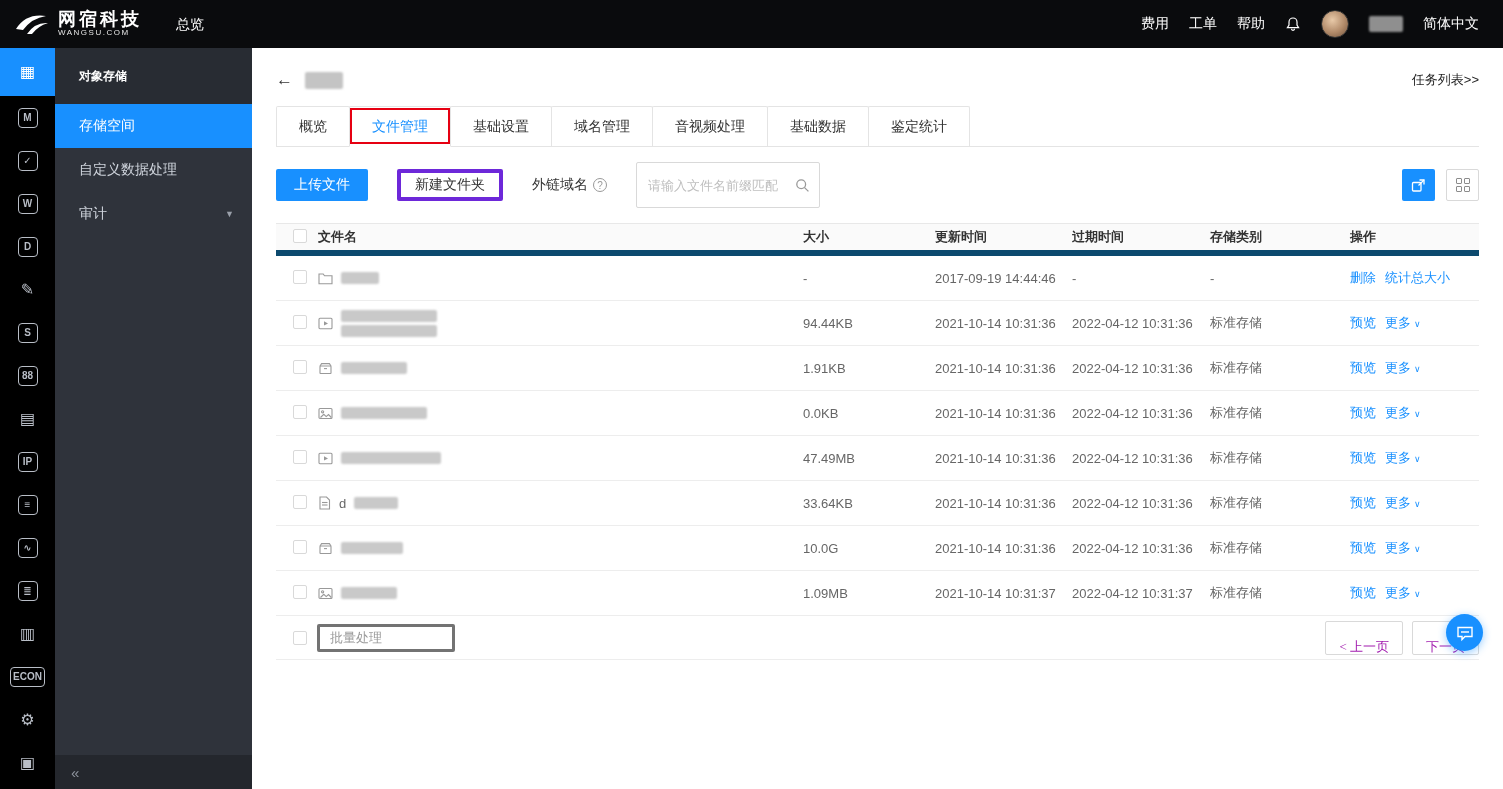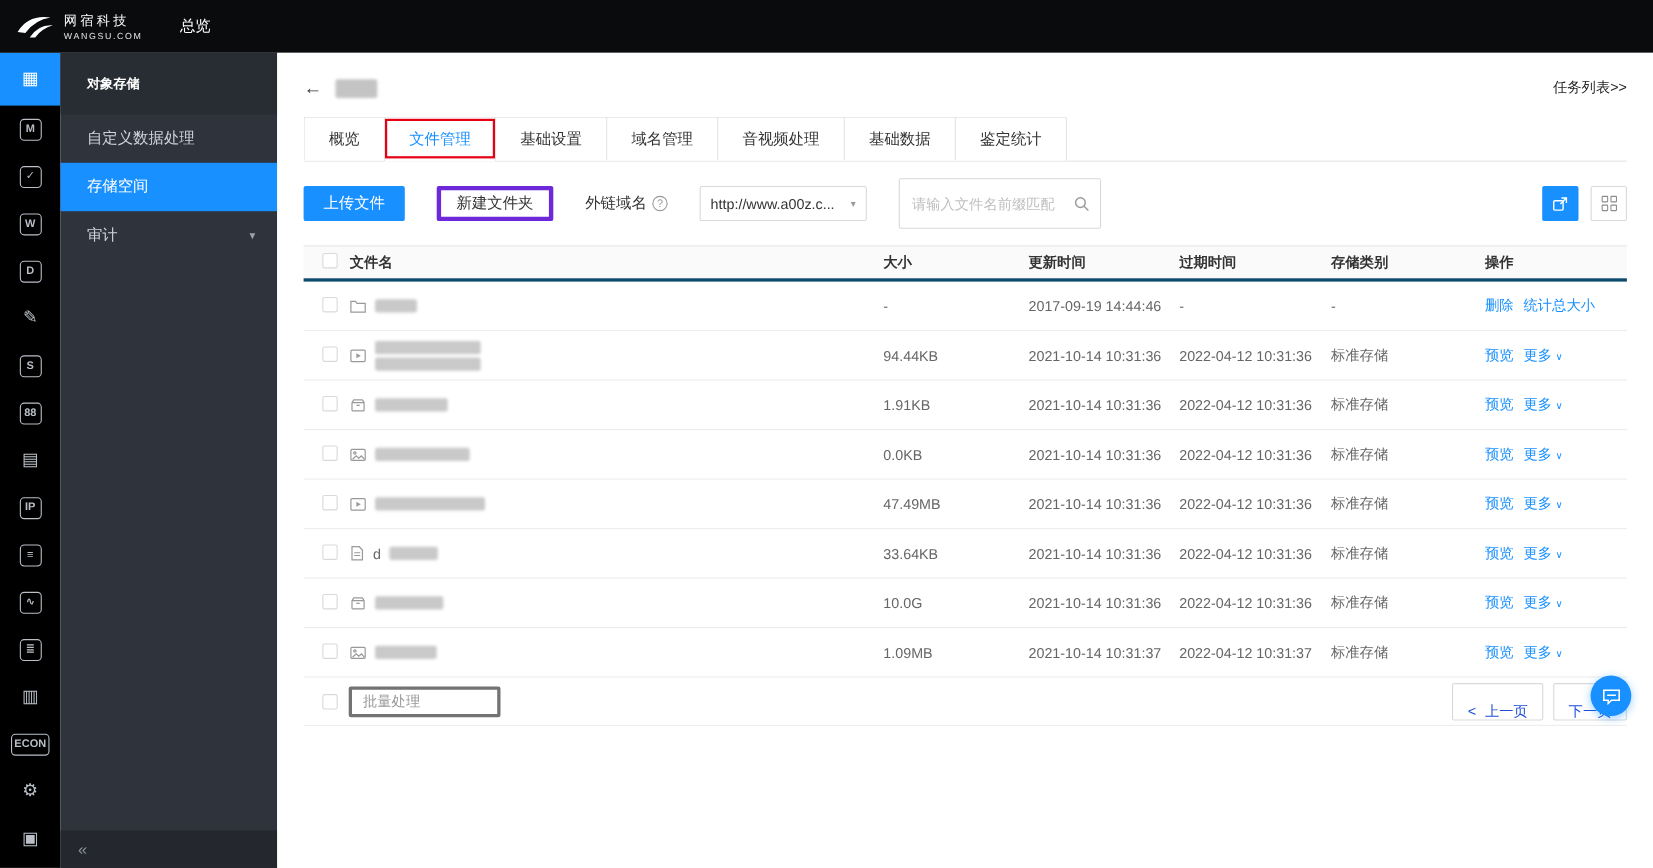--- a/index.html
+++ b/index.html
@@ -12,21 +12,21 @@
   }
   [data-interactable="true"] { cursor:pointer; }
   .app { display:flex; flex-direction:column; width:100%; height:100%; }
 
   
   .topbar {
     height:48px; flex:0 0 48px; background:var(--topbar-black,#0a0b0d);
     display:flex; align-items:center; color:#fff; padding:0 24px 0 14px;
   }
   .logo { display:flex; align-items:center; gap:8px; }
-  .logo-text .logo-cn { font-size:12px; font-weight:normal; letter-spacing:3px; line-height:17px; }
+  .logo-text .logo-cn { font-size:18px; font-weight:bold; letter-spacing:3px; line-height:17px; }
   .logo-text .logo-en { font-size:8px; letter-spacing:1.5px; color:#e6e6e6; }
   .top-nav { margin-left:34px; }
   .top-link { font-size:14px; color:#fff; }
   .top-right { margin-left:auto; display:flex; align-items:center; gap:20px; }
   .bell { display:flex; align-items:center; }
   .avatar {
     width:28px; height:28px; border-radius:50%;
     background:radial-gradient(circle at 40% 35%, #e8c9a8 0%, #b08968 55%, #6e523c 100%);
     filter:blur(0.7px); border:1px solid #333;
   }
@@ -117,21 +117,21 @@
   .grid-glyph { width:14px; height:14px; display:grid; grid-template-columns:1fr 1fr; gap:2px; }
   .grid-glyph i { background:transparent; border:1.5px solid #8c8c8c; border-radius:1px; }
 
   
   .table { margin-top:15px; }
   .thead, .trow, .batch-row {
     display:grid; grid-template-columns:42px 485px 132px 137px 138px 140px 1fr;
     align-items:center;
   }
   .thead {
-    height:33px; background:#fafafa; border-top:1px solid #e8e8e8; border-bottom:3px solid #0c4a6e;
+    height:33px; background:#fafafa; border-top:1px solid #e8e8e8; border-bottom:6px solid #0c4a6e;
     font-size:13px; font-weight:bold; color:#333;
   }
   .trow { height:45px; border-bottom:1px solid #ededed; font-size:13px; color:#666; }
   .cb {
     width:14px; height:14px; border:1px solid #d9d9d9; border-radius:2px; background:#fff;
     display:inline-block; margin-left:17px;
   }
   .name-cell { display:flex; align-items:center; gap:8px; }
   .ficon { display:flex; align-items:center; color:#999; }
   .prefix { color:#666; }
@@ -143,21 +143,21 @@
 
   
   .batch-row { display:flex; height:44px; border-bottom:1px solid #ededed; align-items:center; }
   .batch-select {
     width:138px; height:28px; border:3px solid #737373; border-radius:2px; background:#fff;
     color:#999; font-size:13px; display:flex; align-items:center; padding:0 10px; margin-left:10px;
   }
   .pager { margin-left:auto; display:flex; gap:9px; }
   .page-btn {
     height:28px; padding:16px 13px; background:#fff; border:1px solid #d9d9d9; border-radius:2px;
-    color:#1d4ed8; font-size:13px; font-family:Liberation Mono, monospace;
+    color:#a21caf; font-size:13px; font-family:Liberation Serif, serif;
   }
 
   
   .float-chat {
     position:absolute; right:20px; top:566px; width:37px; height:37px; border-radius:50%;
     background:var(--accent,#1890ff); display:flex; align-items:center; justify-content:center;
     box-shadow:0 2px 8px rgba(24,144,255,.45);
   }
 </style>
 </head>
@@ -172,20 +172,34 @@
         <path d="M13 23 Q21 11 34 12 Q24 15 18 23 Z" fill="#fff"></path>
       </svg>
       <div class="logo-text" data-interactable="false">
         <div class="logo-cn" data-interactable="false">网宿科技</div>
         <div class="logo-en" data-interactable="false">WANGSU.COM</div>
       </div>
     </div>
     <nav class="top-nav" data-interactable="false">
       <span class="top-link" data-interactable="true">总览</span>
     </nav>
+    <div class="top-right" data-interactable="false">
+      <span class="top-link" data-interactable="true">费用</span>
+      <span class="top-link" data-interactable="true">工单</span>
+      <span class="top-link" data-interactable="true">帮助</span>
+      <span class="bell" data-interactable="true">
+        <svg width="16" height="16" viewBox="0 0 16 16" fill="none" stroke="#fff" stroke-width="1.2">
+          <path d="M8 2a4 4 0 0 1 4 4v3l1.6 2.6H2.4L4 9V6a4 4 0 0 1 4-4z"></path>
+          <path d="M6.5 12.8a1.5 1.5 0 0 0 3 0"></path>
+        </svg>
+      </span>
+      <span class="avatar" data-interactable="true"></span>
+      <span class="blur name-blur" data-interactable="false"></span>
+      <span class="top-link" data-interactable="true">简体中文</span>
+    </div>
   </header>
 
   <div class="shell" data-interactable="false">
 
     <aside class="rail" data-interactable="false">
         <div class="rail-item active" data-interactable="true">
           <span class="rail-glyph" data-interactable="false">▦</span>
         </div>
         <div class="rail-item" data-interactable="true">
           <span class="rail-glyph boxed" data-interactable="false">M</span>
@@ -233,25 +247,25 @@
           <span class="rail-glyph" data-interactable="false">⚙</span>
         </div>
         <div class="rail-item" data-interactable="true">
           <span class="rail-glyph" data-interactable="false">▣</span>
         </div>
       </aside>
 
     <aside class="sidebar" data-interactable="false">
       <div class="sb-title" data-interactable="false">对象存储</div>
       <nav data-interactable="false">
+          <div class="sb-item active" data-interactable="true">
+            <span data-interactable="false">存储空间</span>
+          </div>
           <div class="sb-item" data-interactable="true">
             <span data-interactable="false">自定义数据处理</span>
-          </div>
-          <div class="sb-item active" data-interactable="true">
-            <span data-interactable="false">存储空间</span>
           </div>
           <div class="sb-item" data-interactable="true">
             <span data-interactable="false">审计</span>
             <span class="sb-arrow" data-interactable="false">▼</span>
           </div>
         </nav>
       <div class="sb-footer" data-interactable="false">
         <span data-interactable="true">«</span>
       </div>
     </aside>
@@ -274,24 +288,20 @@
           <div class="tab" data-interactable="true">鉴定统计</div>
         </div>
 
       <div class="toolbar" data-interactable="false">
         <button class="btn-primary" data-interactable="true">上传文件</button>
         <button class="btn-default" data-interactable="true">新建文件夹</button>
         <span class="ext-label" data-interactable="false">
           <span data-interactable="false">外链域名</span>
           <span class="q-icon" data-interactable="true">?</span>
         </span>
-        <div class="select" data-interactable="true">
-          <span data-interactable="false">http://www.a00z.c...</span>
-          <span class="arr" data-interactable="false">▾</span>
-        </div>
         <div class="search" data-interactable="true">
           <input data-interactable="true" placeholder="请输入文件名前缀匹配" style="">
           <span class="s-icon" data-interactable="true">
             <svg width="15" height="15" viewBox="0 0 15 15" fill="none" stroke="#999" stroke-width="1.3">
               <circle cx="6.2" cy="6.2" r="4.4"></circle>
               <line x1="9.6" y1="9.6" x2="13.4" y2="13.4"></line>
             </svg>
           </span>
         </div>
         <div class="tool-right" data-interactable="false">

